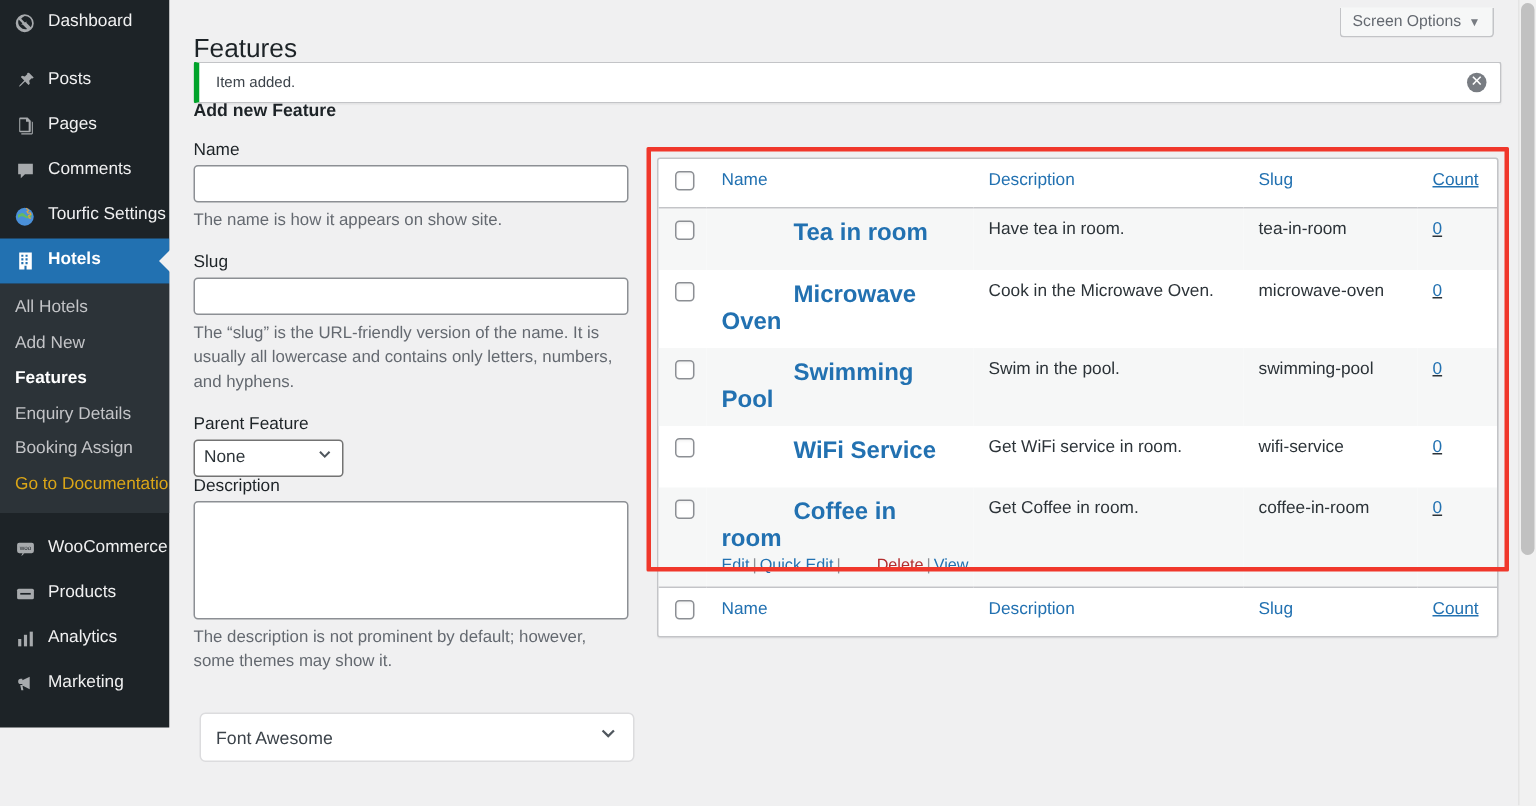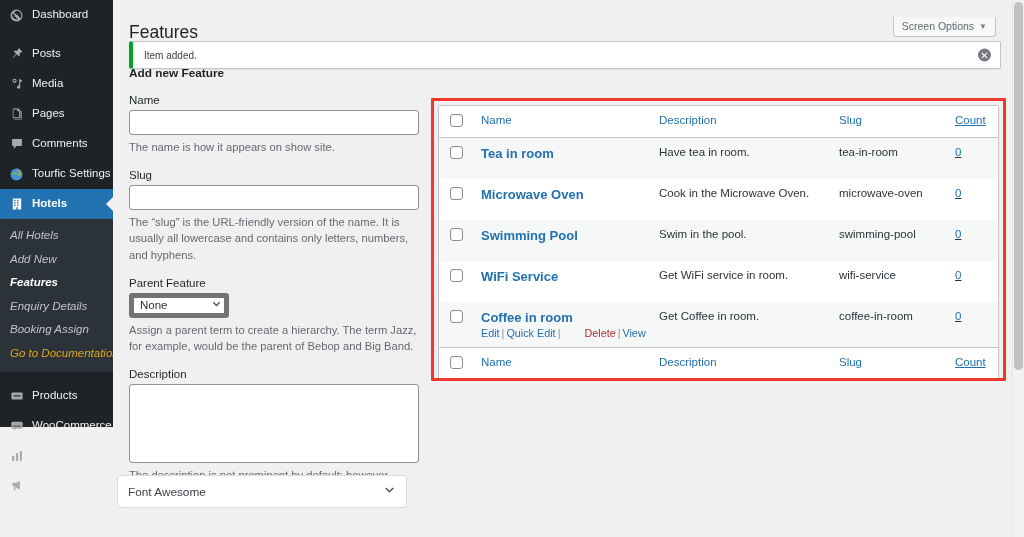--- a/index.html
+++ b/index.html
@@ -10,21 +10,21 @@
     font-family: "Liberation Sans", sans-serif;
     background: #f0f0f1;
     -webkit-font-smoothing: antialiased;
   }
 
   #app { position: relative; width: 1024px; height: 537px; overflow: hidden; }
 
   
   #sidebar {
     position: absolute; left: 0; top: 0;
-    width: 113px; height: 427px;
+    width: 113px; height: 485px;
     background: #1d2327;
     color: #f0f0f1;
     font-size: 11.5px;
   }
   .menu-item {
     display: flex; align-items: center;
     height: 30px;
     padding-left: 8px;
     color: #f0f0f1;
     cursor: pointer;
@@ -60,35 +60,34 @@
     padding: 5px 0 7px 0;
   }
   .submenu-item {
     display: block;
     padding: 4px 0 4px 10px;
     font-size: 11.5px;
     color: #c3c4c7;
     line-height: 1.35;
     cursor: pointer;
     white-space: nowrap;
-    font-style: italic;
   }
   .submenu-item.current { color: #fff; font-weight: 700; }
   .submenu-item.doc { color: #dba617; }
 
   
   #main {
     position: absolute; left: 113px; top: 0;
     width: 898px; height: 537px;
     background: #f0f0f1;
     overflow: hidden;
   }
 
   #screen-options-wrap {
-    position: absolute; right: 15px; top: 16px;
+    position: absolute; right: 15px; top: 4px;
     height: 20px;
   }
   #screen-options-btn {
     display: inline-flex; align-items: center;
     height: 20px;
     padding: 0 8px;
     background: #f6f7f7;
     border: 1px solid #c3c4c7;
     border-top: none;
     border-radius: 0 0 3px 3px;
@@ -168,21 +167,21 @@
   .helper {
     font-size: 11.2px;
     color: #646970;
     line-height: 1.45;
     margin: 4px 0 14px 0;
     max-width: 290px;
   }
   .select-sm {
     display: block;
     width: 100px; height: 25px;
-    border: 5px solid #737373;
+    border: 1px solid #737373;
     border-radius: 3px;
     background: #fff;
     font-size: 11.5px;
     color: #2c3338;
     padding: 0 20px 0 6px;
     appearance: none; -webkit-appearance: none;
     outline: none;
     font-family: "Liberation Sans", sans-serif;
   }
   .select-wrap { position: relative; display: inline-block; }
@@ -199,21 +198,21 @@
     border-radius: 3px;
     background: #fff;
     resize: none;
     font-size: 11.5px;
     padding: 5px 7px;
     color: #2c3338;
     outline: none;
     font-family: "Liberation Sans", sans-serif;
   }
   #icon-select-wrap {
-    position: absolute; left: 4px; top: 475px;
+    position: absolute; left: 20px; top: 475px;
     width: 290px;
   }
   #icon-select {
     width: 290px; height: 33px;
     border: 1px solid #dcdcde;
     border-radius: 4px;
     background: #fff;
     font-size: 11.8px;
     color: #3c434a;
     padding: 0 26px 0 10px;
@@ -270,22 +269,23 @@
   .col-desc { width: 180px; }
   .col-slug { width: 116px; }
   .col-count { width: 55px; text-align: center; padding-right: 14px !important; text-decoration: underline; }
   #terms-table thead th, #terms-table tfoot th { border-bottom: 1px solid #c3c4c7; }
   #terms-table tfoot th { border-bottom: none; border-top: 1px solid #c3c4c7; }
   #terms-table tbody tr { height: 41px; }
   #terms-table tbody tr.alt { background: #f6f7f7; }
   .term-name {
     color: #2271b1;
     font-weight: 700;
-    font-size: 13px;
-    cursor: pointer;
+    font-size: 16px;
+    cursor: pointer;
+    margin-left: 48px;
   }
   .count-link { color: #2271b1; cursor: pointer; }
   .row-actions {
     margin-top: 2px;
     font-size: 10.8px;
     color: #8c8f94;
     white-space: nowrap;
   }
   .row-actions a { color: #2271b1; text-decoration: none; cursor: pointer; }
   .row-actions a.trash { color: #b32d2e; margin-left: 22px; }
@@ -334,28 +334,20 @@
 
     <div class="menu-item">
       <span class="icon-box">
         <svg width="14" height="14" viewBox="0 0 20 20" fill="currentColor">
             <path d="M13.3 2.2l4.5 4.5-1 1-.9-.3-2.4 2.4.6 2.7-1.2 1.2-3.3-3.3-4.4 4.4-1.4.6.6-1.4 4.4-4.4L5.5 6.3l1.2-1.2 2.7.6 2.4-2.4-.3-.9 1.8-.2z"></path>
           </svg>
       </span>
       <span class="mi-label">Posts</span>
     </div>
 
-    <div class="menu-item">
-      <span class="icon-box">
-        <svg width="14" height="14" viewBox="0 0 20 20" fill="currentColor">
-            <path d="M6.5 2.5a3 3 0 100 6 3 3 0 000-6zm0 1.6a1.4 1.4 0 110 2.8 1.4 1.4 0 010-2.8zM13 3v9.2a2.3 2.3 0 10 1.6 2.2V6.3L17 7V4.5L13 3z"></path>
-          </svg>
-      </span>
-      <span class="mi-label">Media</span>
-    </div>
 
     <div class="menu-item">
       <span class="icon-box">
         <svg width="14" height="14" viewBox="0 0 20 20" fill="currentColor">
             <path d="M5 2h7l3 3v10a1 1 0 01-1 1H5a1 1 0 01-1-1V3a1 1 0 011-1zm0 1.5v11h8V6h-2.5V3.5H5zM16 5.5V17H6v1h10a1 1 0 001-1V6.5l-1-1z"></path>
           </svg>
       </span>
       <span class="mi-label">Pages</span>
     </div>
 
@@ -395,36 +387,36 @@
       <span class="submenu-item">Enquiry Details</span>
       <span class="submenu-item">Booking Assign</span>
       <span class="submenu-item doc">Go to Documentation</span>
     </div>
 
     <div class="menu-sep"></div>
 
     <div class="menu-item">
       <span class="icon-box">
         <svg width="14" height="14" viewBox="0 0 20 20" fill="currentColor">
-            <rect x="2" y="5" width="16" height="10" rx="1.5"></rect>
-            <rect x="5" y="9" width="10" height="1.6" fill="#1d2327"></rect>
-          </svg>
-      </span>
-      <span class="mi-label">Products</span>
-    </div>
-
-    <div class="menu-item">
-      <span class="icon-box">
-        <svg width="14" height="14" viewBox="0 0 20 20" fill="currentColor">
             <rect x="2" y="4" width="16" height="10" rx="2"></rect>
             <path d="M7 14l-1 3 3-3H7z"></path>
             <text x="10" y="11" font-size="6" text-anchor="middle" fill="#1d2327" font-family="sans-serif">woo</text>
           </svg>
       </span>
       <span class="mi-label">WooCommerce</span>
+    </div>
+
+    <div class="menu-item">
+      <span class="icon-box">
+        <svg width="14" height="14" viewBox="0 0 20 20" fill="currentColor">
+            <rect x="2" y="5" width="16" height="10" rx="1.5"></rect>
+            <rect x="5" y="9" width="10" height="1.6" fill="#1d2327"></rect>
+          </svg>
+      </span>
+      <span class="mi-label">Products</span>
     </div>
 
     <div class="menu-item">
       <span class="icon-box">
         <svg width="14" height="14" viewBox="0 0 20 20" fill="currentColor">
             <rect x="3" y="10" width="3" height="7"></rect>
             <rect x="8.5" y="6" width="3" height="11"></rect>
             <rect x="14" y="3" width="3" height="14"></rect>
           </svg>
       </span>
@@ -480,21 +472,20 @@
       <span class="select-wrap">
         <select class="select-sm">
           <option>None</option>
         </select>
         <span class="chev">
           <svg width="11" height="11" viewBox="0 0 12 12" fill="none" stroke="currentColor" stroke-width="1.5">
               <path d="M2.5 4.5L6 8l3.5-3.5"></path>
             </svg>
         </span>
       </span>
-      <p class="helper">Assign a parent term to create a hierarchy. The term Jazz, for example, would be the parent of Bebop and Big Band.</p>
 
       <label class="field-label">Description</label>
       <textarea id="description-box" style=""></textarea>
       <p class="helper">The description is not prominent by default; however, some themes may show it.</p>
     </div>
 
     <div id="icon-select-wrap">
       <select id="icon-select">
         <option>Font Awesome</option>
       </select>

